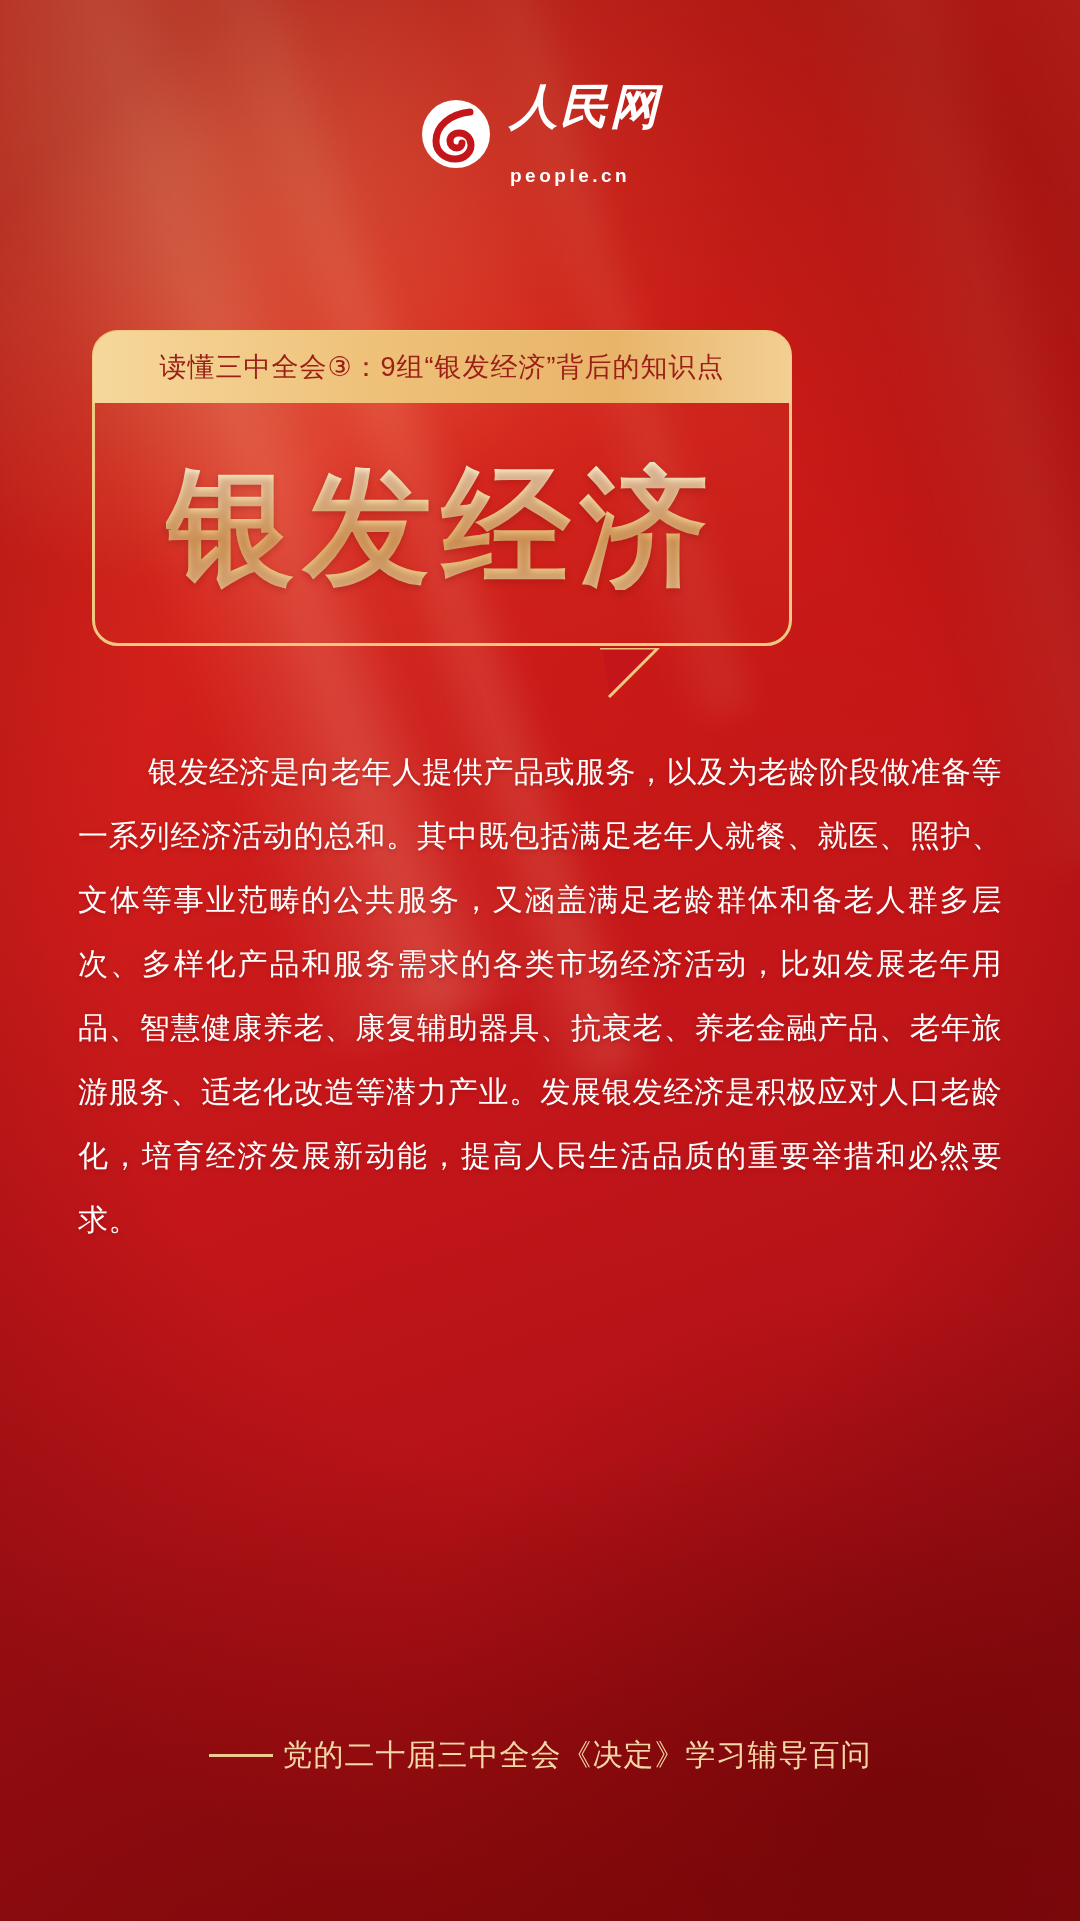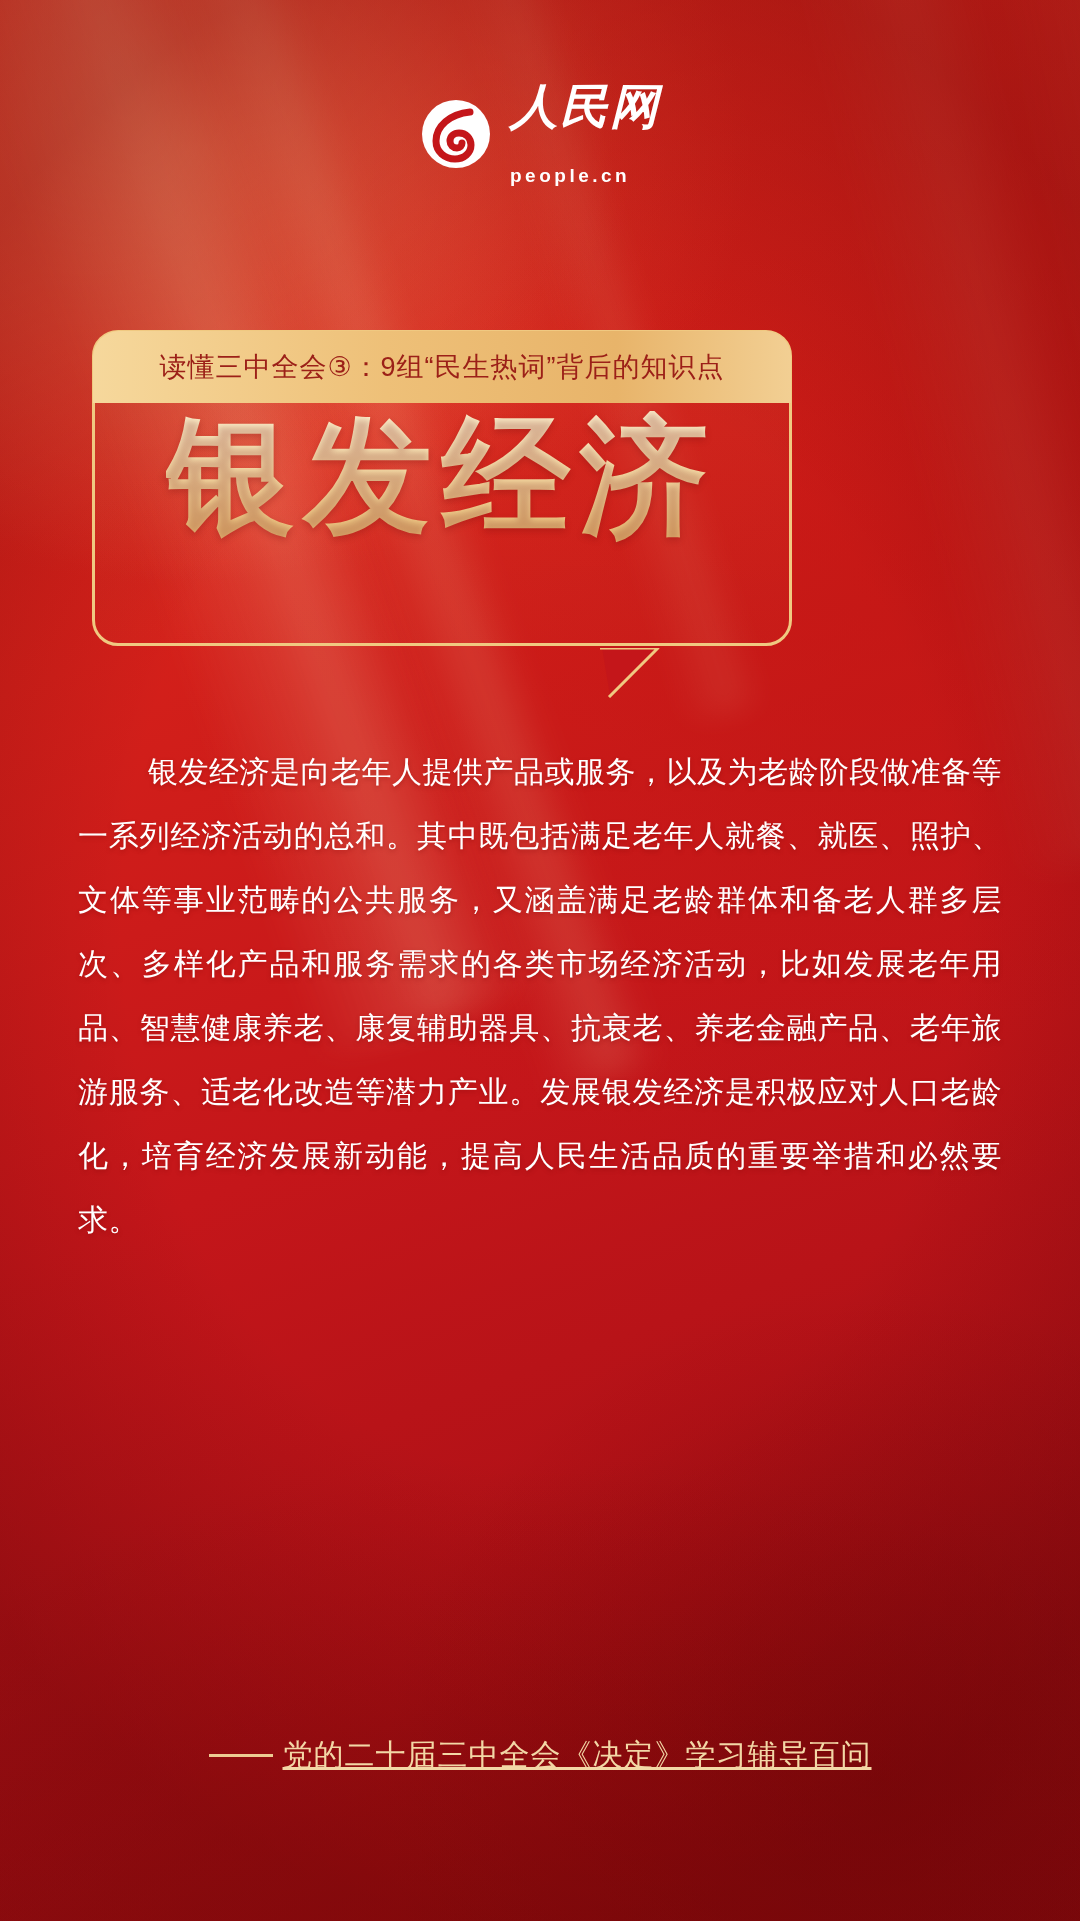--- a/index.html
+++ b/index.html
@@ -63,21 +63,21 @@
   .bubble-sub {
     position:absolute; left:-2px; right:-2px; top:-2px; height:72px;
     border-radius:26px 26px 0 0;
     background:linear-gradient(90deg,#f6d89c 0%,#eec078 42%,#e8b46a 75%,#f2cf93 100%);
     display:flex; align-items:center; justify-content:center;
     color:#9c2018; font-size:27px; letter-spacing:1px; font-weight:500;
     white-space:nowrap;
   }
   .bubble-title {
     position:absolute; left:0; right:0; top:78px; height:230px;
-    display:flex; justify-content:center;
+    display:flex; align-items:center; justify-content:center;
   }
   .bubble-title span {
     font-family:"DejaVu Serif", serif;
     font-weight:bold;
     font-size:128px; letter-spacing:10px; line-height:1;
     background:linear-gradient(180deg,#fdf0cd 0%,#f7dca2 30%,#e9bb6e 62%,#f4d596 100%);
     -webkit-background-clip:text; background-clip:text; color:transparent;
     text-shadow:0 3px 6px rgba(110,12,10,0.25);
   }
   .bubble-tail { position:absolute; left:505px; top:313px; width:60px; height:52px; }
@@ -89,21 +89,21 @@
     font-size:30px; line-height:64px; text-align:justify;
     text-indent:70px;
     letter-spacing:0.5px;
     text-shadow:0 2px 4px rgba(120,10,10,0.35);
   }
 
   
   .footer {
     position:absolute; left:0; right:0; bottom:145px;
     display:flex; align-items:center; justify-content:center; gap:10px;
-    color:#f3d7a6; font-size:30px; letter-spacing:1px;text-decoration:underline;
+    color:#f3d7a6; font-size:30px; letter-spacing:1px;
   }
   .footer .dash { width:64px; height:3px; background:#edcb93; display:inline-block; }
 </style>
 </head>
 <body>
 
 <div class="streaks">
   <div class="streak s1"></div>
   <div class="streak s2"></div>
   <div class="streak s3"></div>
@@ -121,21 +121,21 @@
       <path d="M50 14 C30 16 16 28 16 43 C16 54 25 61 35 61 C44 61 51 55 51 47 C51 40 46 35 39 35 C34 35 30 38 30 43 C30 47 33 50 37 50 C40 50 42 48 42 45" fill="none" stroke="#c4161a" stroke-width="7" stroke-linecap="round"></path>
     </svg>
   </span>
   <span class="logo-text">
     <span class="logo-cn">人民网</span>
     <span class="logo-en">people.cn</span>
   </span>
 </div>
 
 <div class="bubble">
-  <div class="bubble-sub">读懂三中全会③：9组“民生热词”背后的知识点</div>
+  <div class="bubble-sub">读懂三中全会③：9组“银发经济”背后的知识点</div>
   <div class="bubble-title">
     <span>银发经济</span>
   </div>
   <span class="bubble-tail">
     <svg viewBox="0 0 60 52" width="60" height="52" aria-hidden="true">
       <path d="M2 2 L58 2 L10 50 Z" fill="#c4161a" stroke="none"></path>
       <path d="M0 2 L58 2 L9 51" fill="none" stroke="#f0c981" stroke-width="3" stroke-linejoin="round"></path>
       <rect x="0" y="-6" width="60" height="8" fill="#c4161a"></rect>
     </svg>
   </span>

